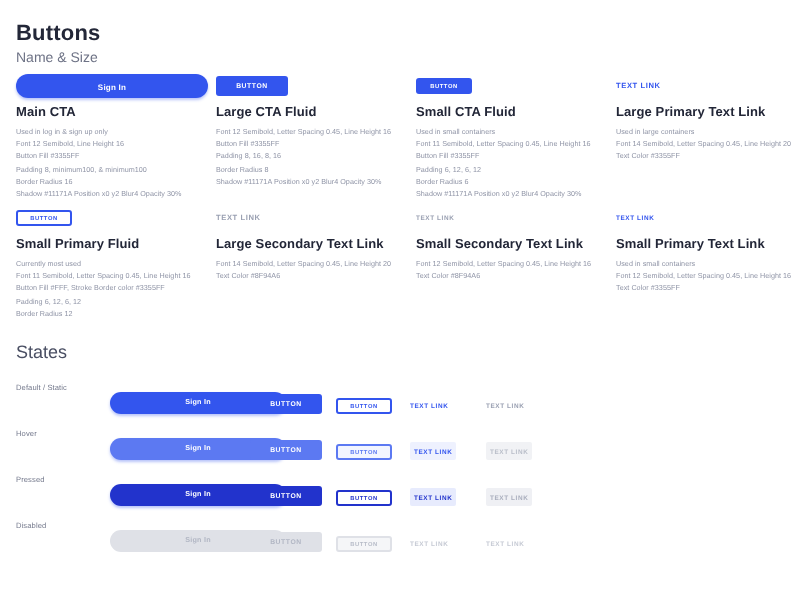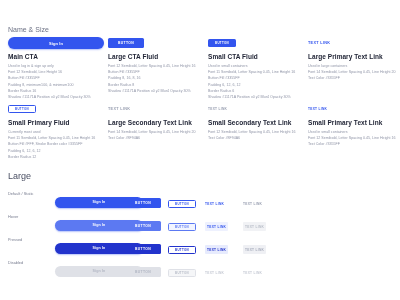--- a/index.html
+++ b/index.html
@@ -66,20 +66,21 @@
 
   .v-disabled .fill{background:#dfe1e7;color:#b2b7c4;box-shadow:none;}
   .v-disabled .ghost{border-color:#dfe1e7;color:#b7bcc8;background:#f5f6f8;}
   .v-disabled .lnk-a,.v-disabled .lnk-b{color:#c6cad4;}
 </style>
 </head>
 <body>
 
 <div class="page">
 
+  <div class="h-title">Buttons</div>
   <div class="h-sub">Name &amp; Size</div>
 
   <div class="grid">
     <div class="row">
       <div class="cell c0">
         <div class="demo">
           <button class="btn pill pill-lg">Sign In</button>
         </div>
         <div class="cell-name">Main CTA</div>
         <div class="spec">
@@ -178,21 +179,21 @@
         <div class="cell-name">Small Primary Text Link</div>
         <div class="spec">
           <div>Used in small containers</div>
           <div>Font 12 Semibold, Letter Spacing 0.45, Line Height 16</div>
           <div>Text Color #3355FF</div>
         </div>
       </div>
     </div>
   </div>
 
-  <div class="h-section">Large</div>
+  <div class="h-section">States</div>
 
   <div class="states">
 
     <div class="srow v-default">
       <div class="slabel">Default / Static</div>
       <div class="s0">
         <button class="btn pill fill">Sign In</button>
       </div>
       <div class="s1">
         <button class="btn sq fill">BUTTON</button>

